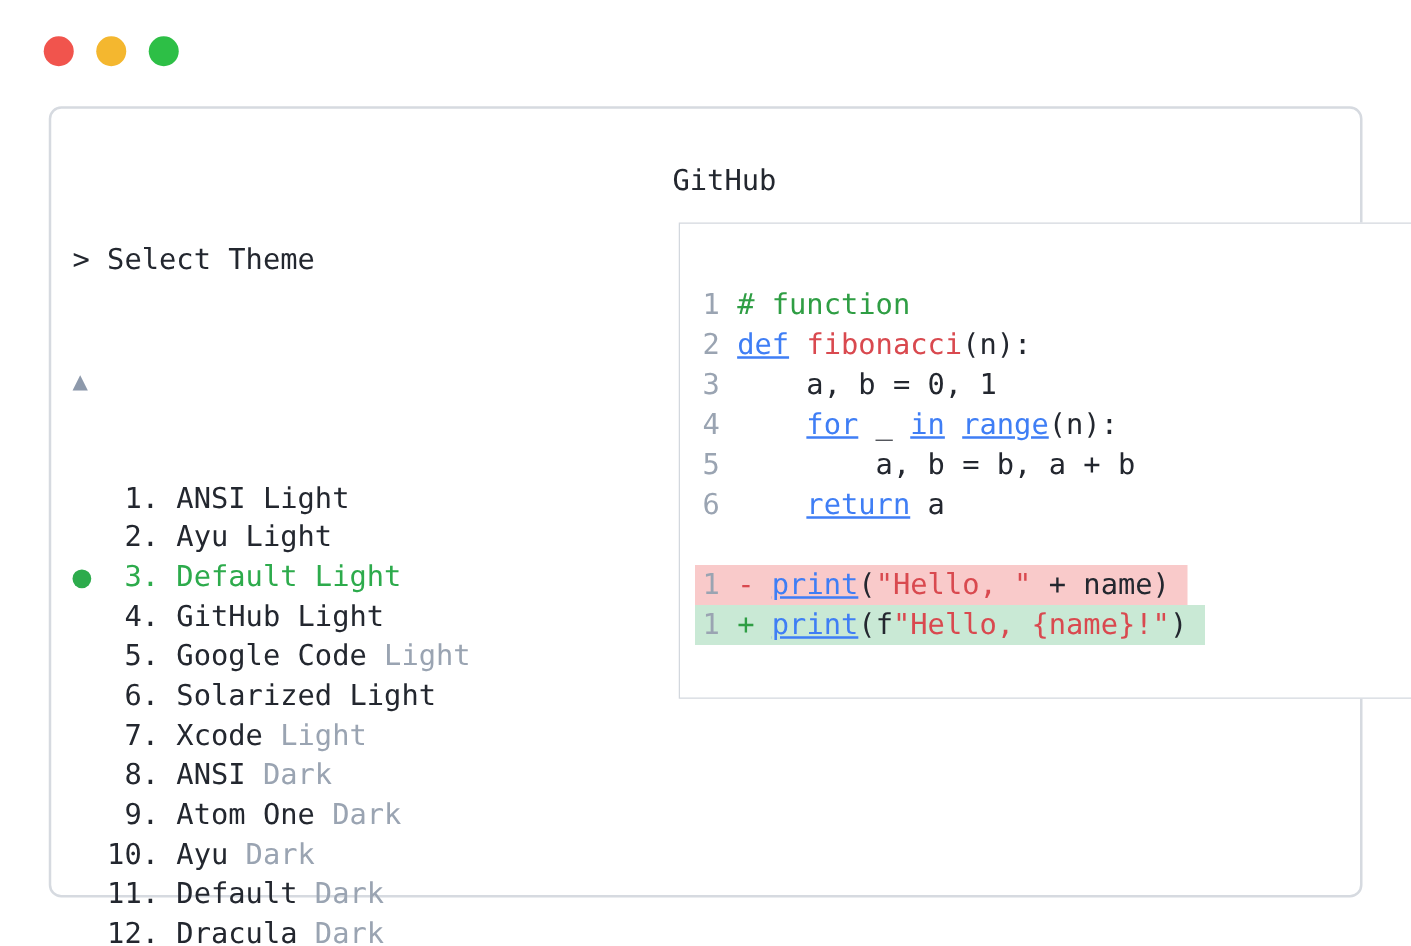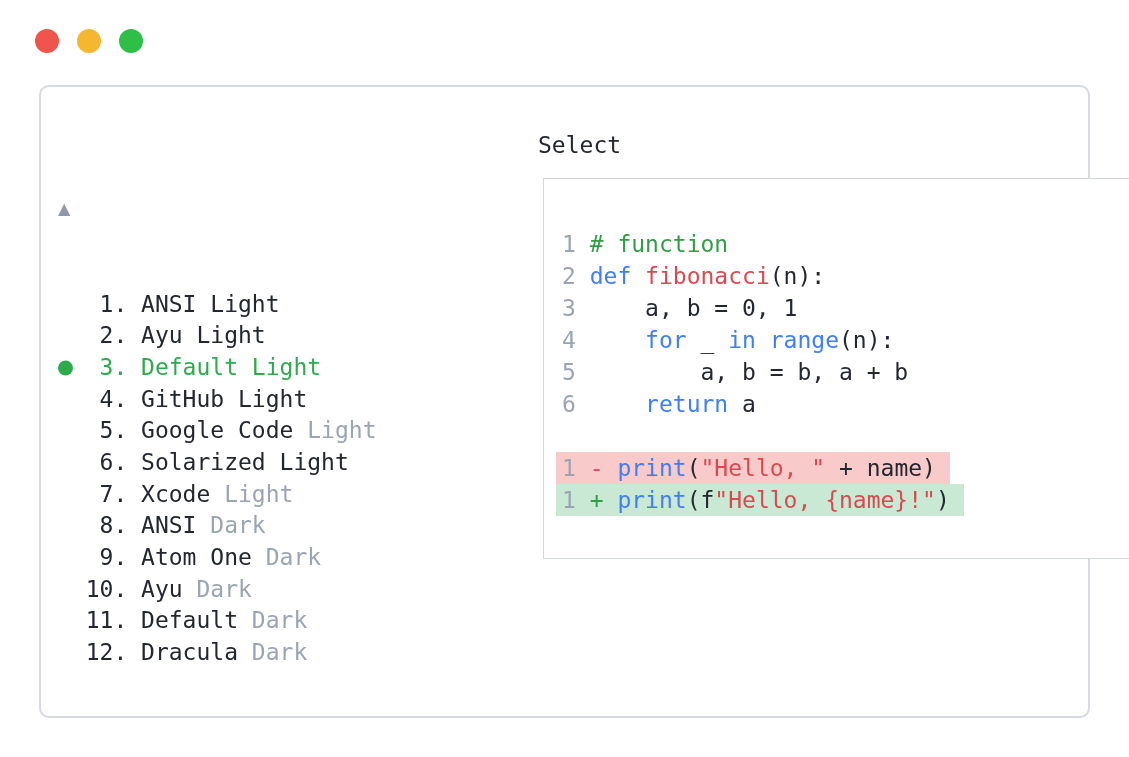--- a/index.html
+++ b/index.html
@@ -33,47 +33,48 @@
   .theme-row.selected .item-main,.theme-row.selected .item-variant{color:var(--accent-green);}
 
   .preview-title{position:absolute;left:497px;top:43px;font-size:23px;line-height:31.7px;}
   .preview-box{position:absolute;left:502px;top:91px;width:622px;height:381px;
     border:1.5px solid #d3d8de;background:#fff;}
   .code{position:absolute;left:18px;top:49px;font-size:23px;line-height:32px;white-space:pre;}
   .code-line{height:32px;}
   .ln{color:var(--text-muted);}
   .tok-pl{color:var(--text-dark);}
   .tok-com{color:var(--com);}
-  .tok-kw{color:var(--kw);}
+  .tok-kw{color:var(--kw);text-decoration:underline;}
   .tok-fn,.tok-str{color:var(--red);text-align:right;}
   .tok-del{color:var(--red);}
   .tok-ins{color:var(--com);}
   .hl{display:inline-block;padding:0 14px 0 6px;margin-left:-6px;line-height:32px;}
   .hl-del{background:var(--del-bg);}
   .hl-ins{background:var(--ins-bg);}
 </style>
 </head>
 <body>
 
 <div class="traffic-lights">
   <button class="tl red"></button>
   <button class="tl yellow"></button>
   <button class="tl green"></button>
 </div>
 
 <div class="panel">
 
   <div class="left-col">
+    <div class="prompt">&gt; Select Theme</div>
     <div class="scroll-line">
       <span class="up-arrow">▲</span>
     </div>
     <div><div class="theme-row"><span class="item-main">   1. ANSI</span><span class="item-variant"> Light</span></div><div class="theme-row"><span class="item-main">   2. Ayu</span><span class="item-variant"> Light</span></div><div class="theme-row selected"><span class="dot"></span><span class="item-main">   3. Default</span><span class="item-variant"> Light</span></div><div class="theme-row"><span class="item-main">   4. GitHub</span><span class="item-variant"> Light</span></div><div class="theme-row"><span class="item-main">   5. Google Code</span><span class="item-variant muted"> Light</span></div><div class="theme-row"><span class="item-main">   6. Solarized</span><span class="item-variant"> Light</span></div><div class="theme-row"><span class="item-main">   7. Xcode</span><span class="item-variant muted"> Light</span></div><div class="theme-row"><span class="item-main">   8. ANSI</span><span class="item-variant muted"> Dark</span></div><div class="theme-row"><span class="item-main">   9. Atom One</span><span class="item-variant muted"> Dark</span></div><div class="theme-row"><span class="item-main">  10. Ayu</span><span class="item-variant muted"> Dark</span></div><div class="theme-row"><span class="item-main">  11. Default</span><span class="item-variant muted"> Dark</span></div><div class="theme-row"><span class="item-main">  12. Dracula</span><span class="item-variant muted"> Dark</span></div></div>
     
     
     
   </div>
 
-  <div class="preview-title">Select</div>
+  <div class="preview-title">GitHub</div>
   <div class="preview-box">
     <div class="code"><div class="code-line"><span class="ln">1 </span><span class="tok-com"># function</span></div><div class="code-line"><span class="ln">2 </span><span class="tok-kw">def</span><span class="tok-pl"> </span><span class="tok-fn">fibonacci</span><span class="tok-pl">(n):</span></div><div class="code-line"><span class="ln">3 </span><span class="tok-pl">    a, b = 0, 1</span></div><div class="code-line"><span class="ln">4 </span><span class="tok-pl">    </span><span class="tok-kw">for</span><span class="tok-pl"> _ </span><span class="tok-kw">in</span><span class="tok-pl"> </span><span class="tok-kw">range</span><span class="tok-pl">(n):</span></div><div class="code-line"><span class="ln">5 </span><span class="tok-pl">        a, b = b, a + b</span></div><div class="code-line"><span class="ln">6 </span><span class="tok-pl">    </span><span class="tok-kw">return</span><span class="tok-pl"> a</span></div><div class="code-line"></div><div class="code-line"><span class="hl hl-del"><span class="ln">1 </span><span class="tok-del">- </span><span class="tok-kw">print</span><span class="tok-pl">(</span><span class="tok-str">"Hello, "</span><span class="tok-pl"> + name)</span></span></div><div class="code-line"><span class="hl hl-ins"><span class="ln">1 </span><span class="tok-ins">+ </span><span class="tok-kw">print</span><span class="tok-pl">(f</span><span class="tok-str">"Hello, {name}!"</span><span class="tok-pl">)</span></span></div></div>
   </div>
 
 </div>
 
 </body></html>

